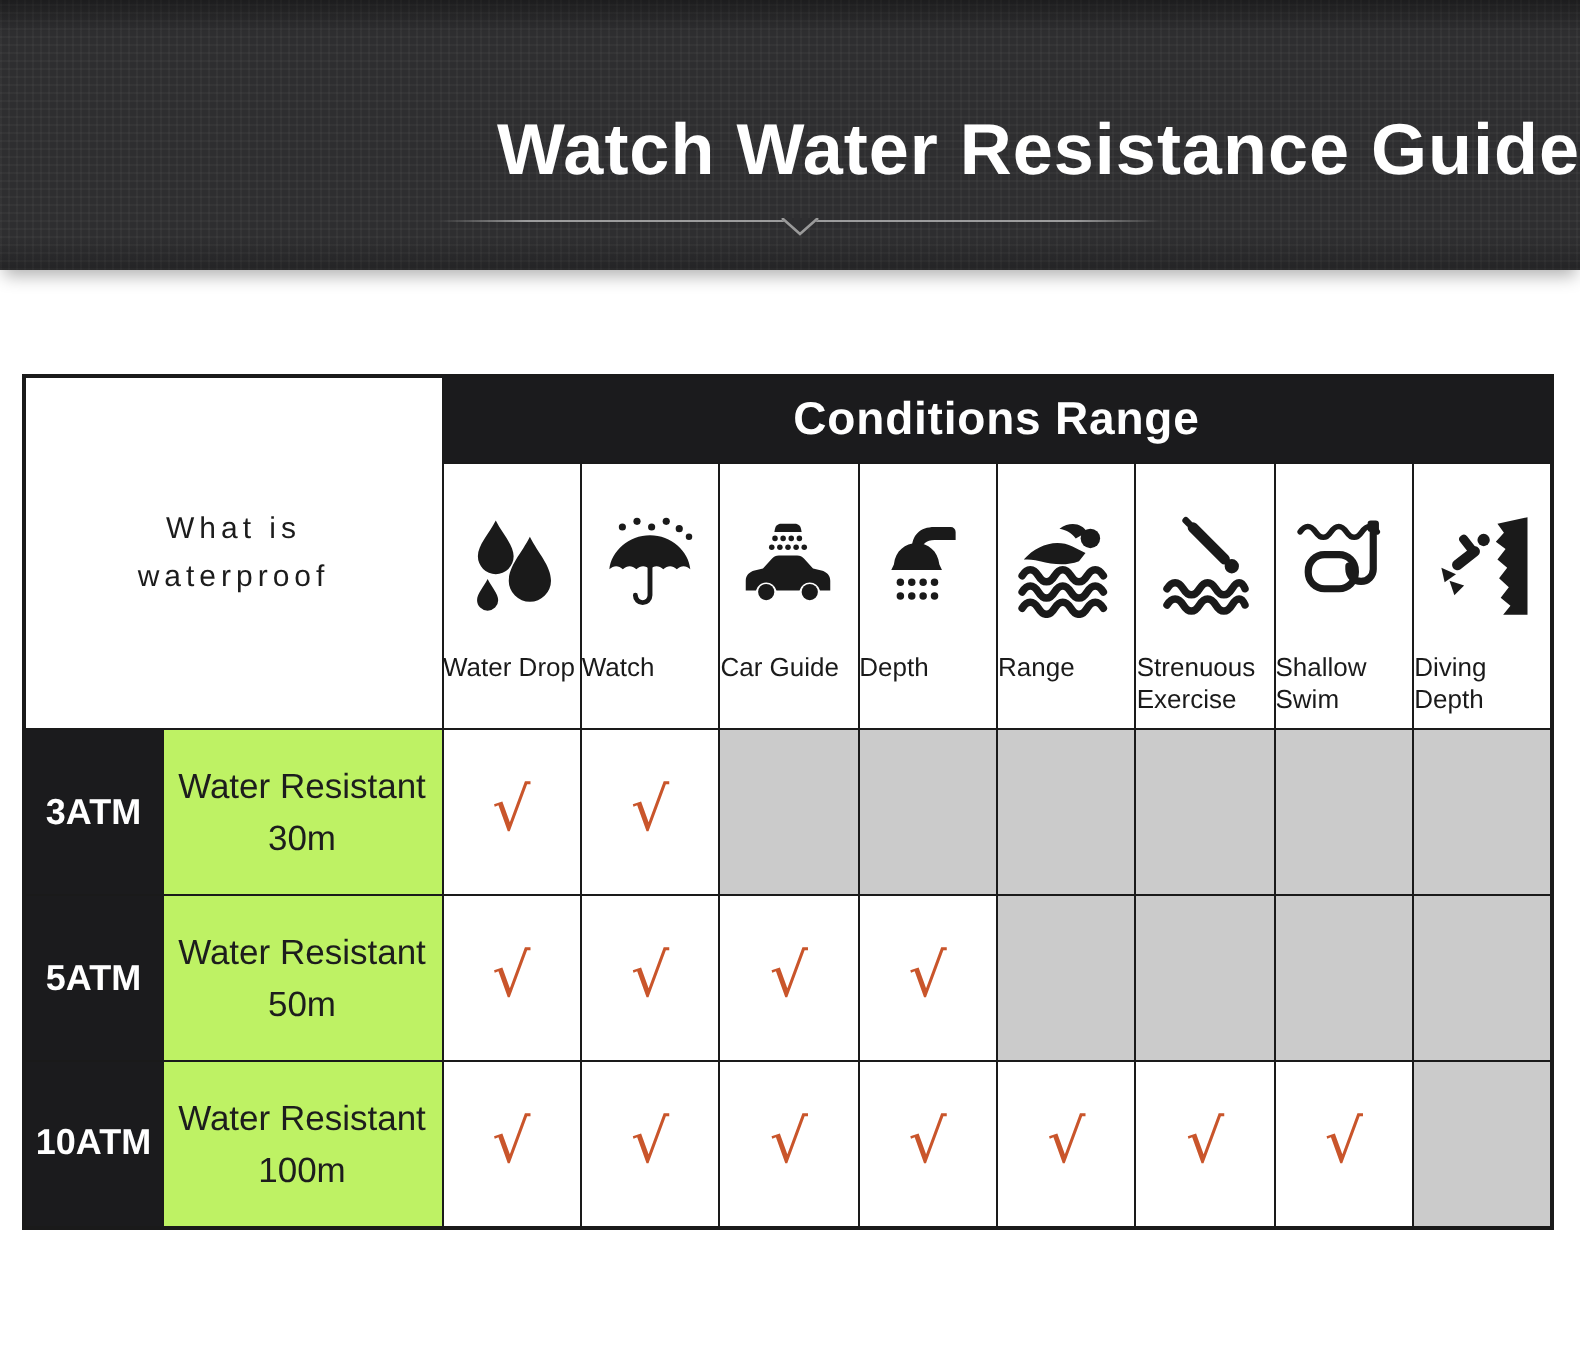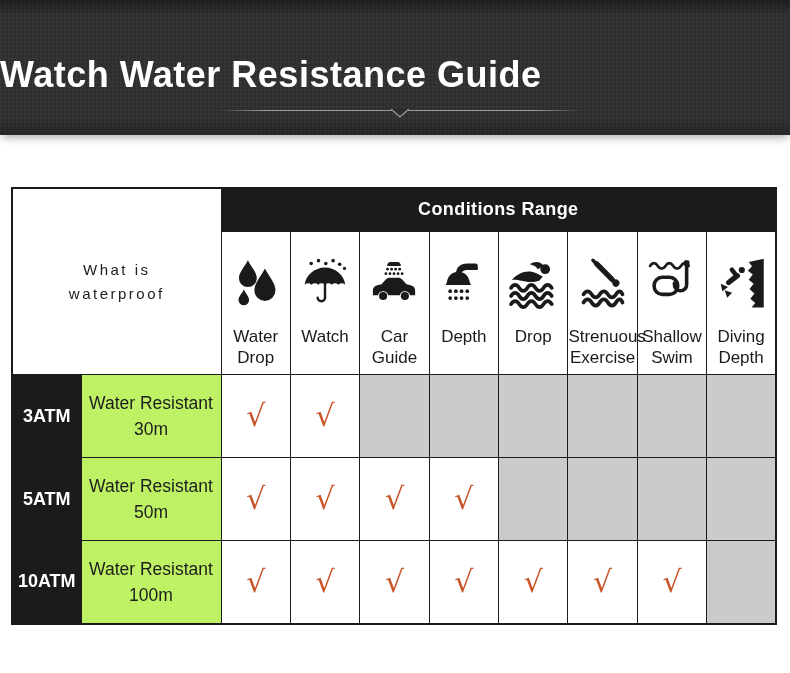--- a/index.html
+++ b/index.html
@@ -12,21 +12,21 @@
     position:absolute;left:0;top:0;width:790px;height:135px;
     background-color:var(--banner-bg,#2e2e30);
     background-image:
       linear-gradient(180deg, rgba(0,0,0,.38) 0%, rgba(0,0,0,0) 12%, rgba(0,0,0,0) 88%, rgba(0,0,0,.22) 100%),
       repeating-linear-gradient(0deg, rgba(255,255,255,.03) 0 1px, transparent 1px 4px),
       repeating-linear-gradient(90deg, rgba(255,255,255,.03) 0 1px, transparent 1px 4px);
     box-shadow:0 5px 8px -2px rgba(0,0,0,.30);
   }
   .banner h1{
     margin:0;position:absolute;top:57px;left:0;width:100%;
-    text-align:left;color:#ffffff;font-size:36px;font-weight:bold;
+    text-align:right;color:#ffffff;font-size:36px;font-weight:bold;
     letter-spacing:.5px;line-height:1;
   }
   .divider{
     position:absolute;left:220px;top:110px;width:360px;height:1px;
     background:linear-gradient(90deg, rgba(170,170,170,0) 0%, rgba(175,175,175,.85) 12%, rgba(175,175,175,.85) 88%, rgba(170,170,170,0) 100%);
   }
   .divider .chev{position:absolute;left:50%;top:-1px;transform:translateX(-50%);}
   
   .table-wrap{position:absolute;left:11px;top:187px;width:766px;height:416px;}
   table{
@@ -37,27 +37,27 @@
   tr.header-row{height:43px;}
   tr.icon-row{height:123px;}
   .body-row{height:83px;}
   .corner{
     background:#ffffff;text-align:center;vertical-align:middle;
     font-size:15px;letter-spacing:2.5px;color:#1c1c1c;
     white-space:pre-line;line-height:1.55;
   }
   .cond-header{
     background:var(--panel-black,#1b1b1d);color:#ffffff;text-align:center;vertical-align:middle;
-    font-size:18px;font-weight:600;letter-spacing:.4px;
+    font-size:23px;font-weight:600;letter-spacing:.4px;
   }
   .icon-cell{vertical-align:top;background:#ffffff;}
   .icon-box{height:86px;display:flex;align-items:center;justify-content:center;padding-top:8px;}
   .icon-box svg{width:52px;height:52px;fill:#1a1a1a;}
   .icon-label{
-    text-align:center;font-size:17px;line-height:1.25;color:#1a1a1a;
+    font-size:13px;line-height:1.25;color:#1a1a1a;
     white-space:pre-line;padding-bottom:6px;
   }
   .atm-cell{
     background:var(--panel-black,#1b1b1d);color:#ffffff;text-align:center;vertical-align:middle;
     font-size:18px;font-weight:bold;
   }
   .desc-cell{
     background:#bef264;text-align:center;vertical-align:middle;
     font-size:17.5px;color:#1d1d1d;white-space:pre-line;line-height:1.5;
   }
@@ -161,21 +161,21 @@
             <div class="icon-box">
               <svg viewBox="0 0 64 64">
                 <circle cx="47" cy="15" r="6"></circle>
                 <path d="M6 28c8-9 20-13 30-8l8 4-4 5c-8 3-16 2-24 0-4-1-7-1-10-1Z"></path>
                 <path d="M28 9c7-5 14-3 17 2l-7 4c-3-4-6-5-10-6Z"></path>
                 <path d="M5 38c3-5 7-5 10 0s7 5 10 0 7-5 10 0 7 5 10 0 7-5 10 0" fill="none" stroke="#1a1a1a" stroke-width="4.6" stroke-linecap="round"></path>
                 <path d="M5 48c3-5 7-5 10 0s7 5 10 0 7-5 10 0 7 5 10 0 7-5 10 0" fill="none" stroke="#1a1a1a" stroke-width="4.6" stroke-linecap="round"></path>
                 <path d="M5 58c3-5 7-5 10 0s7 5 10 0 7-5 10 0 7 5 10 0 7-5 10 0" fill="none" stroke="#1a1a1a" stroke-width="4.6" stroke-linecap="round"></path>
               </svg>
             </div>
-            <div class="icon-label">Drop</div>
+            <div class="icon-label">Range</div>
           </td>
           <td class="icon-cell">
             <div class="icon-box">
               <svg viewBox="0 0 64 64">
                 <g transform="rotate(45 36 20)">
                   <rect x="16" y="17" width="34" height="6.5" rx="3.2"></rect>
                   <circle cx="53" cy="20.2" r="4.4"></circle>
                   <rect x="11" y="18.2" width="7" height="4.2" rx="2"></rect>
                 </g>
                 <path d="M8 46c3-5 7-5 10 0s7 5 10 0 7-5 10 0 7 5 10 0 6-5 8 0" fill="none" stroke="#1a1a1a" stroke-width="4.6" stroke-linecap="round"></path>

